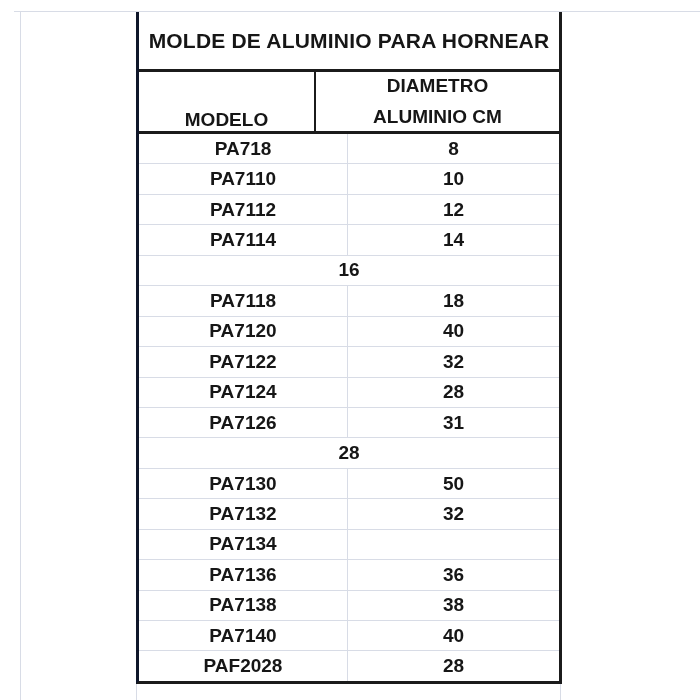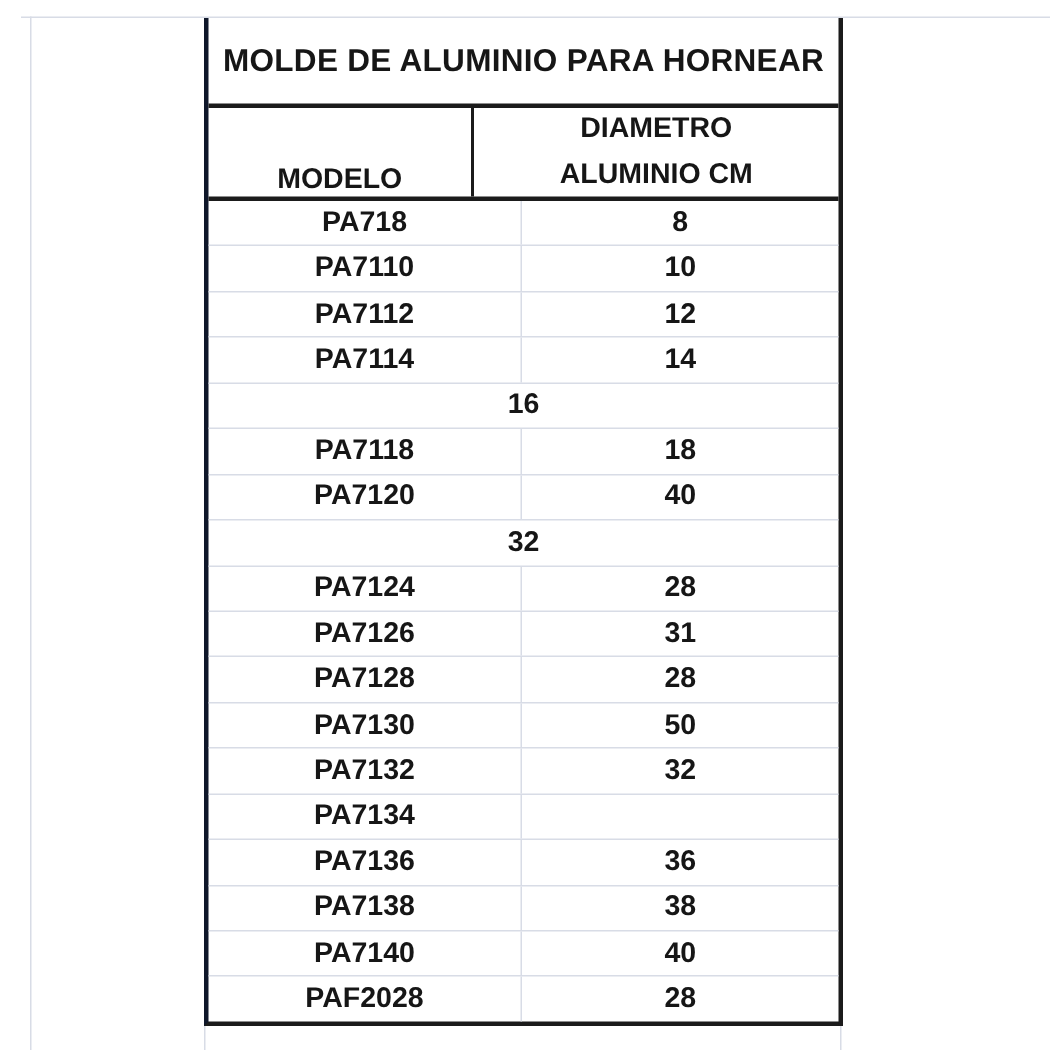--- a/index.html
+++ b/index.html
@@ -130,32 +130,32 @@
       </div>
       <div class="table-row">
         <div class="cell-modelo">PA7118</div>
         <div class="cell-diametro">18</div>
       </div>
       <div class="table-row">
         <div class="cell-modelo">PA7120</div>
         <div class="cell-diametro">40</div>
       </div>
       <div class="table-row">
+        <div class="cell-modelo">PA7122</div>
         <div class="cell-diametro">32</div>
       </div>
       <div class="table-row">
         <div class="cell-modelo">PA7124</div>
         <div class="cell-diametro">28</div>
       </div>
       <div class="table-row">
         <div class="cell-modelo">PA7126</div>
         <div class="cell-diametro">31</div>
       </div>
       <div class="table-row">
-        <div class="cell-modelo">PA7128</div>
         <div class="cell-diametro">28</div>
       </div>
       <div class="table-row">
         <div class="cell-modelo">PA7130</div>
         <div class="cell-diametro">50</div>
       </div>
       <div class="table-row">
         <div class="cell-modelo">PA7132</div>
         <div class="cell-diametro">32</div>
       </div>

